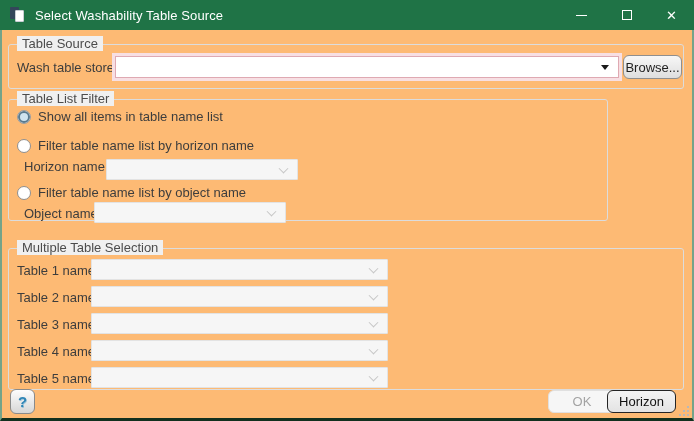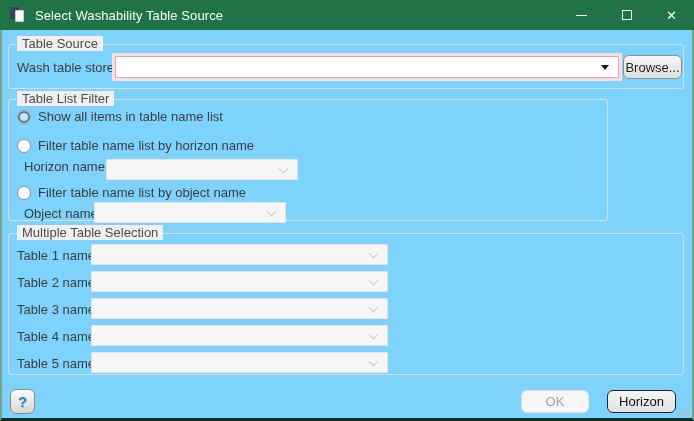--- a/index.html
+++ b/index.html
@@ -36,21 +36,21 @@
     width: 45px; height: 30px; display: flex; align-items: center; justify-content: center;
     cursor: default;
   }
   .glyph-min { width: 11px; height: 0; border-top: 1px solid #ffffff; }
   .glyph-max { width: 10px; height: 10px; border: 1px solid #ffffff; }
   .glyph-close { font-size: 13px; color: #ffffff; line-height: 1; }
 
   
   .dialog-body {
     position: absolute; left: 0; top: 30px; width: 694px; height: 391px;
-    background: #7dd3fc;
+    background: #fdba74;
     border-left: 2px solid #74a389;
     border-right: 2px solid #74a389;
     border-bottom: 3px solid #12301e;
   }
 
   
   .groupbox {
     position: absolute;
     border: 1px solid #dcdcdc;
     border-radius: 3px;
@@ -203,21 +203,21 @@
         <span class="radio"></span>
         <span class="field-label">Filter table name list by object name</span>
       </div>
 
       <span class="field-label" style="position:absolute; left:15px; top:106px;">Object name</span>
       <div class="combo-disabled" style="left:85px; top:102px; width:192px; height:21px;">
         <span class="chevron"></span>
       </div>
     </div>
 
-    <div class="groupbox" style="left:6px; top:203px; width:676px; height:142px;">
+    <div class="groupbox" style="left:6px; top:218px; width:676px; height:142px;">
       <span class="legend">Multiple Table Selection</span>
 
       <span class="field-label" style="position:absolute; left:8px; top:14px;">Table 1 name</span>
       <div class="combo-disabled" style="left:82px; top:10px; width:297px; height:21px;">
         <span class="chevron"></span>
       </div>
 
       <span class="field-label" style="position:absolute; left:8px; top:41px;">Table 2 name</span>
       <div class="combo-disabled" style="left:82px; top:37px; width:297px; height:21px;">
         <span class="chevron"></span>
@@ -236,21 +236,21 @@
       <span class="field-label" style="position:absolute; left:8px; top:122px;">Table 5 name</span>
       <div class="combo-disabled" style="left:82px; top:118px; width:297px; height:21px;">
         <span class="chevron"></span>
       </div>
     </div>
 
     <div class="btn btn-help" style="left:8px; top:359px; width:25px; height:25px;">
       <span>?</span>
     </div>
 
-    <div class="btn btn-ok-disabled" style="left:519px; top:360px; width:68px; height:23px;">
+    <div class="btn btn-ok-disabled" style="left:546px; top:360px; width:68px; height:23px;">
       <span>OK</span>
     </div>
 
     <div class="btn btn-cancel" style="left:605px; top:360px; width:69px; height:23px;">
       <span>Horizon</span>
     </div>
 
     <div class="resize-grip">
       <i style="right:0; bottom:0;"></i>
       <i style="right:4px; bottom:0;"></i>

